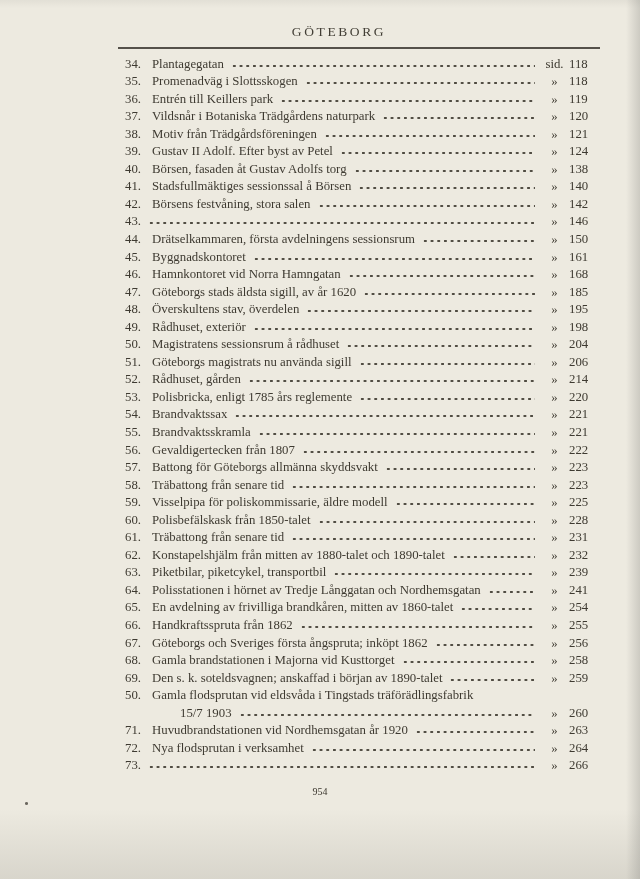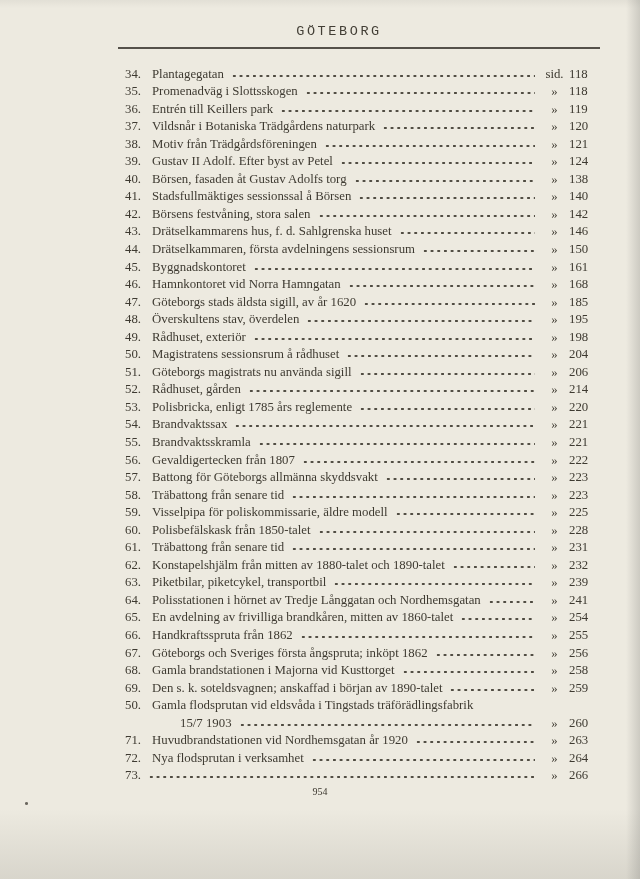--- a/index.html
+++ b/index.html
@@ -23,29 +23,28 @@
     left: 118px; top: 24px;
     width: 482px;
   }
   .header {
     text-align: center;
     padding-right: 40px;
     font-size: 13.5px;
     letter-spacing: 2.6px;
     color: #423e35;
     line-height: 16px;
-    font-family: Liberation Mono, monospace;
   }
   .rule {
     margin-top: 7px;
     height: 1.5px;
     background: #55514a;
   }
   .list {
-    margin-top: 17px;
+    margin-top: 7px;
     font-size: 12.8px;
     line-height: 17.54px;
     color: #3e3a31;
   }
   .row {
     display: flex;
     align-items: baseline;
     white-space: nowrap;
   }
   .num  { flex: none; width: 23px; text-align: right; }
@@ -165,21 +164,20 @@
     <span class="mid">
       <span class="title">Börsens festvåning, stora salen</span>
       <span class="leader"></span>
     </span>
     <span class="ref">»</span>
     <span class="pg">142</span>
   </div>
         <div class="row">
     <span class="num">43.</span>
     <span class="mid">
-      <span class="title">Drätselkammarens hus, f. d. Sahlgrenska huset</span>
       <span class="leader"></span>
     </span>
     <span class="ref">»</span>
     <span class="pg">146</span>
   </div>
         <div class="row">
     <span class="num">44.</span>
     <span class="mid">
       <span class="title">Drätselkammaren, första avdelningens sessionsrum</span>
       <span class="leader"></span>

